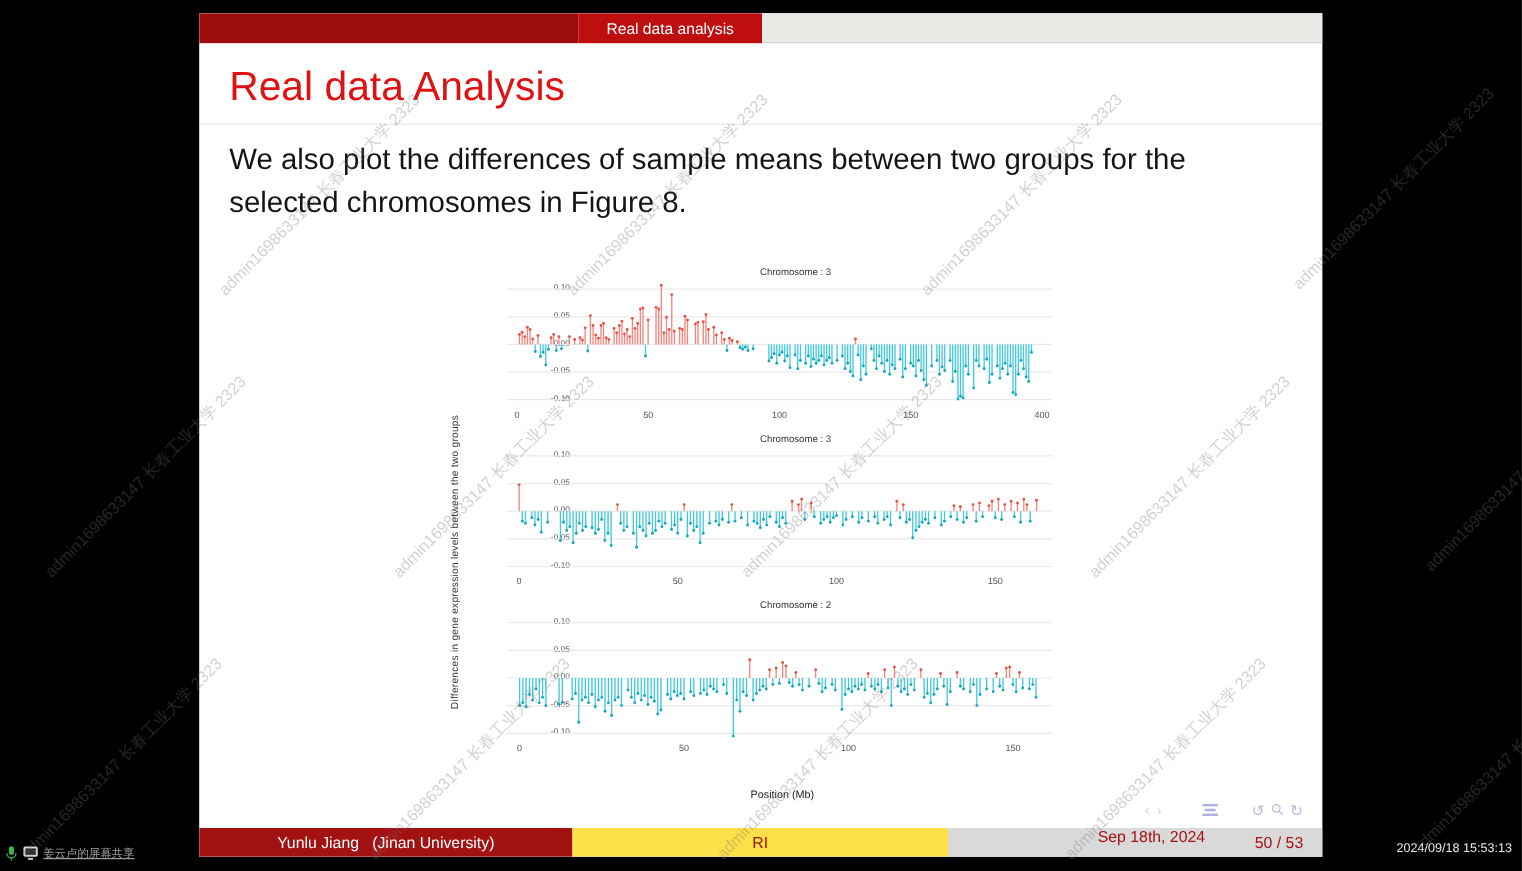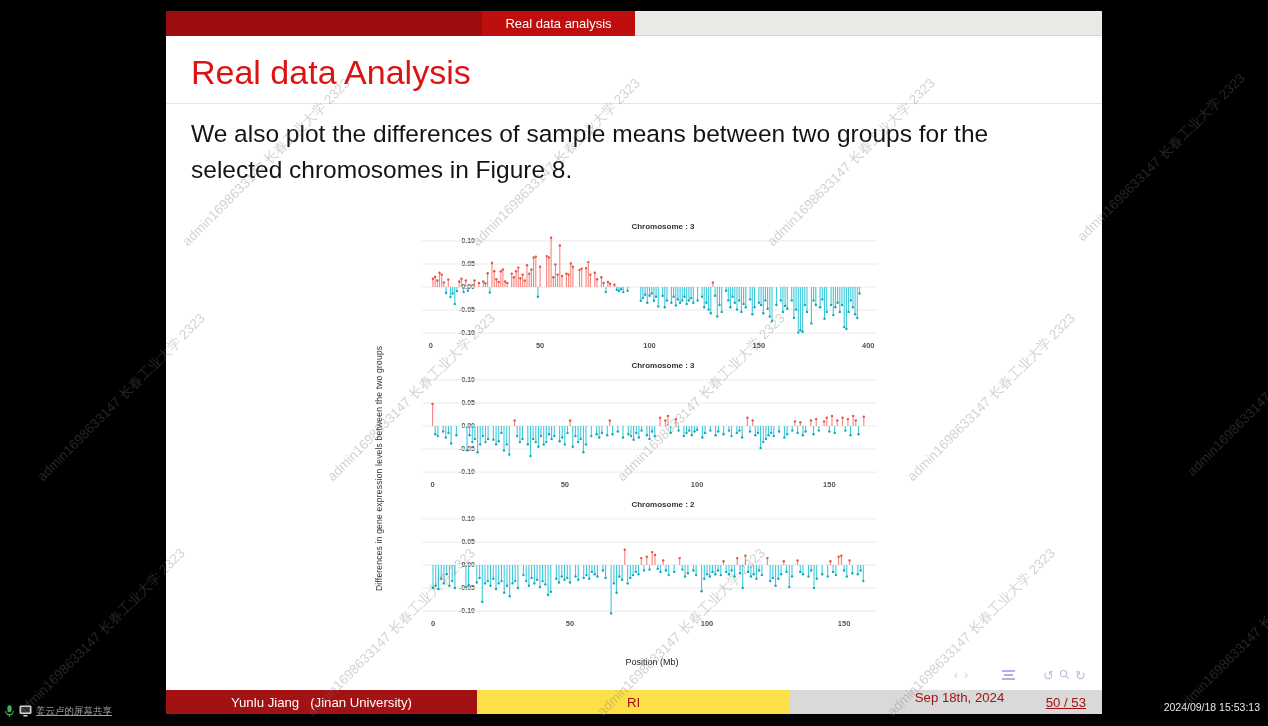--- a/index.html
+++ b/index.html
@@ -18,21 +18,21 @@
   .title-rule{position:absolute;top:92px;left:0;width:100%;height:1px;background:#e6e6e6;}
   .sl-body{position:absolute;top:105px;left:25px;color:#141414;font-size:24.5px;line-height:35.5px;}
   .sl-body div{white-space:nowrap;}
 
   
   .figure{position:absolute;top:211px;left:204px;width:534px;}
   .fig-ylabel{position:absolute;left:4px;top:66px;height:360px;writing-mode:vertical-rl;
               transform:rotate(180deg);font-size:8.5px;color:#333;display:flex;
               align-items:center;justify-content:center;letter-spacing:.2px;}
   .charts{margin-left:22px;}
-  .chart-block{position:relative;height:139px;font-weight:bold;}
+  .chart-block{position:relative;height:139px;}
   .chart-title{text-align:center;font-size:8px;color:#333;height:12px;padding-left:30px;}
   .plot-row{position:relative;height:106px;}
   .ytick{position:absolute;right:429px;width:26px;text-align:right;font-size:7px;color:#555;}
   svg.plot{position:absolute;left:30px;top:0;}
   .xticks{position:relative;height:12px;margin-left:30px;font-size:7.5px;color:#555;}
   .xticks span{position:absolute;width:24px;text-align:center;top:1px;}
   .fig-xlabel{text-align:center;font-size:9px;color:#222;margin-left:30px;margin-top:18px;}
 
   
   .caption{position:absolute;top:648px;left:165px;width:628px;font-size:8.4px;
@@ -51,21 +51,21 @@
   .bars-icon i:nth-child(3){top:8px;}
   .vc-glyph{font-size:13px;color:#9ba3cf;margin-right:5px;line-height:1;}
 
   
   .sl-footer{position:absolute;bottom:0;left:0;right:0;height:24px;display:flex;font-size:13.2px;}
   .ft-author{width:311px;background:#a31212;color:#fff;display:flex;align-items:center;
              justify-content:center;white-space:pre;}
   .ft-short{width:313px;background:#fde047;color:#a31212;display:flex;align-items:center;justify-content:center;}
   .ft-right{flex:1;background:#d9d9d9;color:#a31212;position:relative;display:flex;
             align-items:flex-start;justify-content:center;padding-left:27px;}
-  .ft-page{position:absolute;right:16px;top:0;bottom:0;display:flex;align-items:center;text-decoration:underline;}
+  .ft-page{position:absolute;right:16px;top:0;bottom:0;display:flex;align-items:center;}
 
   
   .share-banner{position:absolute;left:4px;top:702px;height:18px;display:flex;align-items:center;gap:4px;}
   .share-banner .txt{color:#9f9f9f;font-size:9.5px;text-decoration:underline;}
   .sys-time{position:absolute;right:8px;top:701px;color:#e8e8e8;font-size:10.5px;}
 
   
   .wm-layer{position:absolute;inset:0;pointer-events:none;z-index:50;}
   .wm{position:absolute;font-size:13.5px;color:rgba(115,115,115,.33);white-space:nowrap;
       transform:rotate(-45deg);transform-origin:0 50%;}

